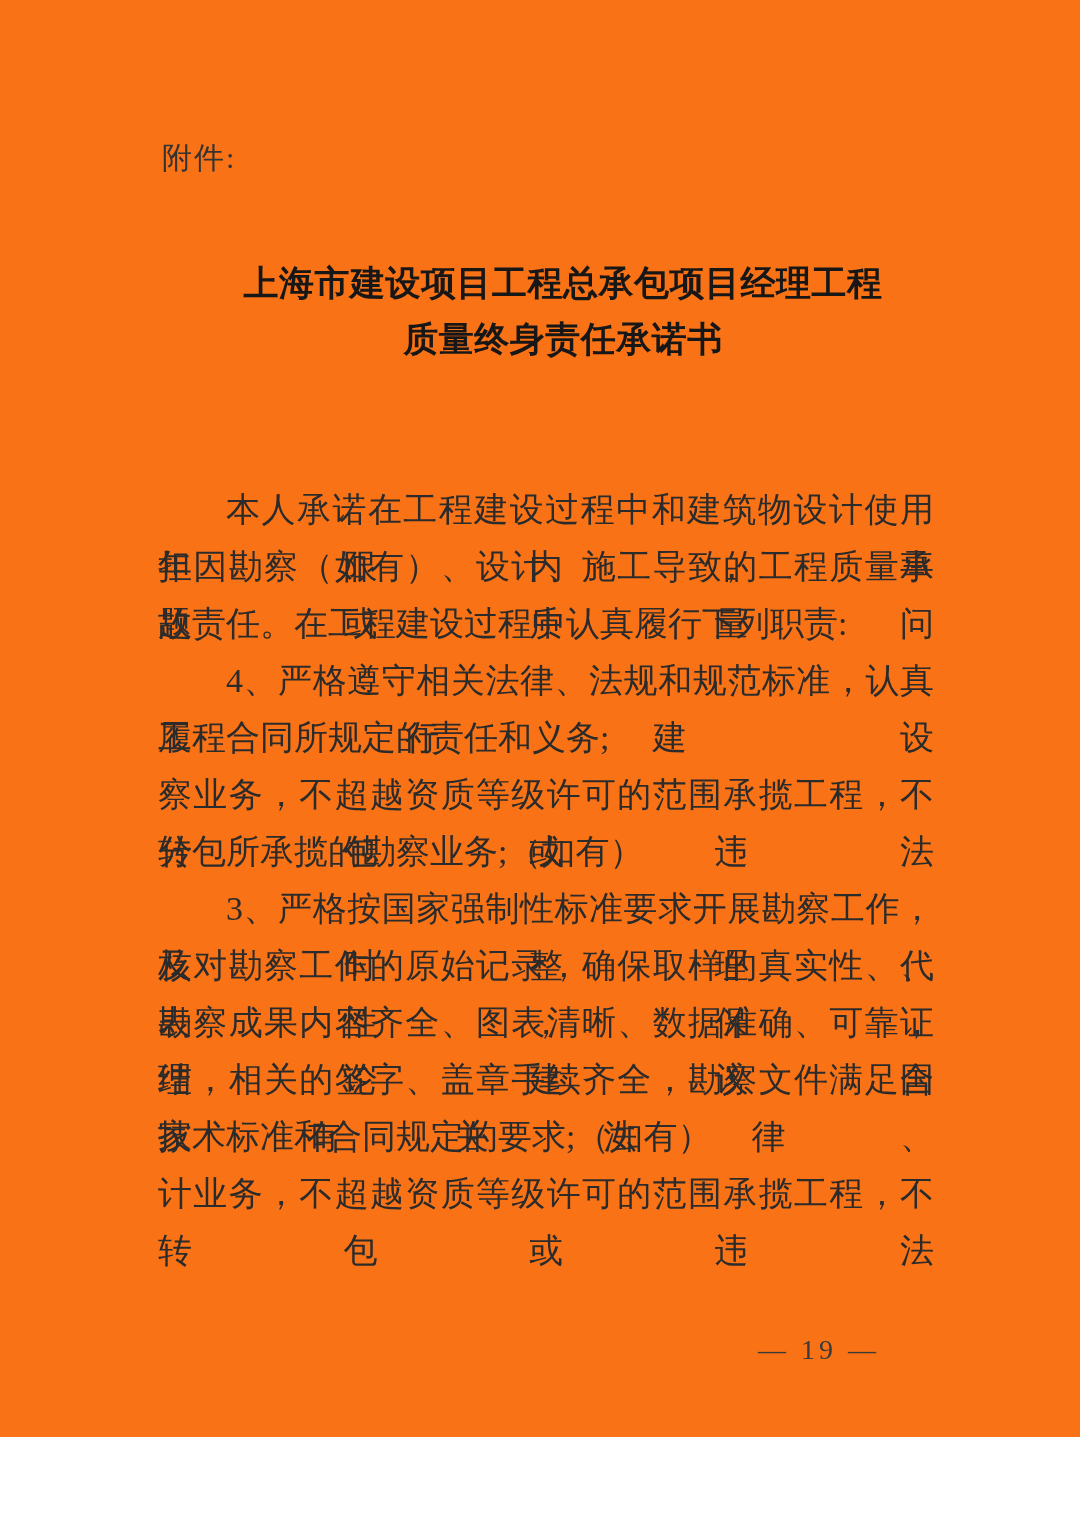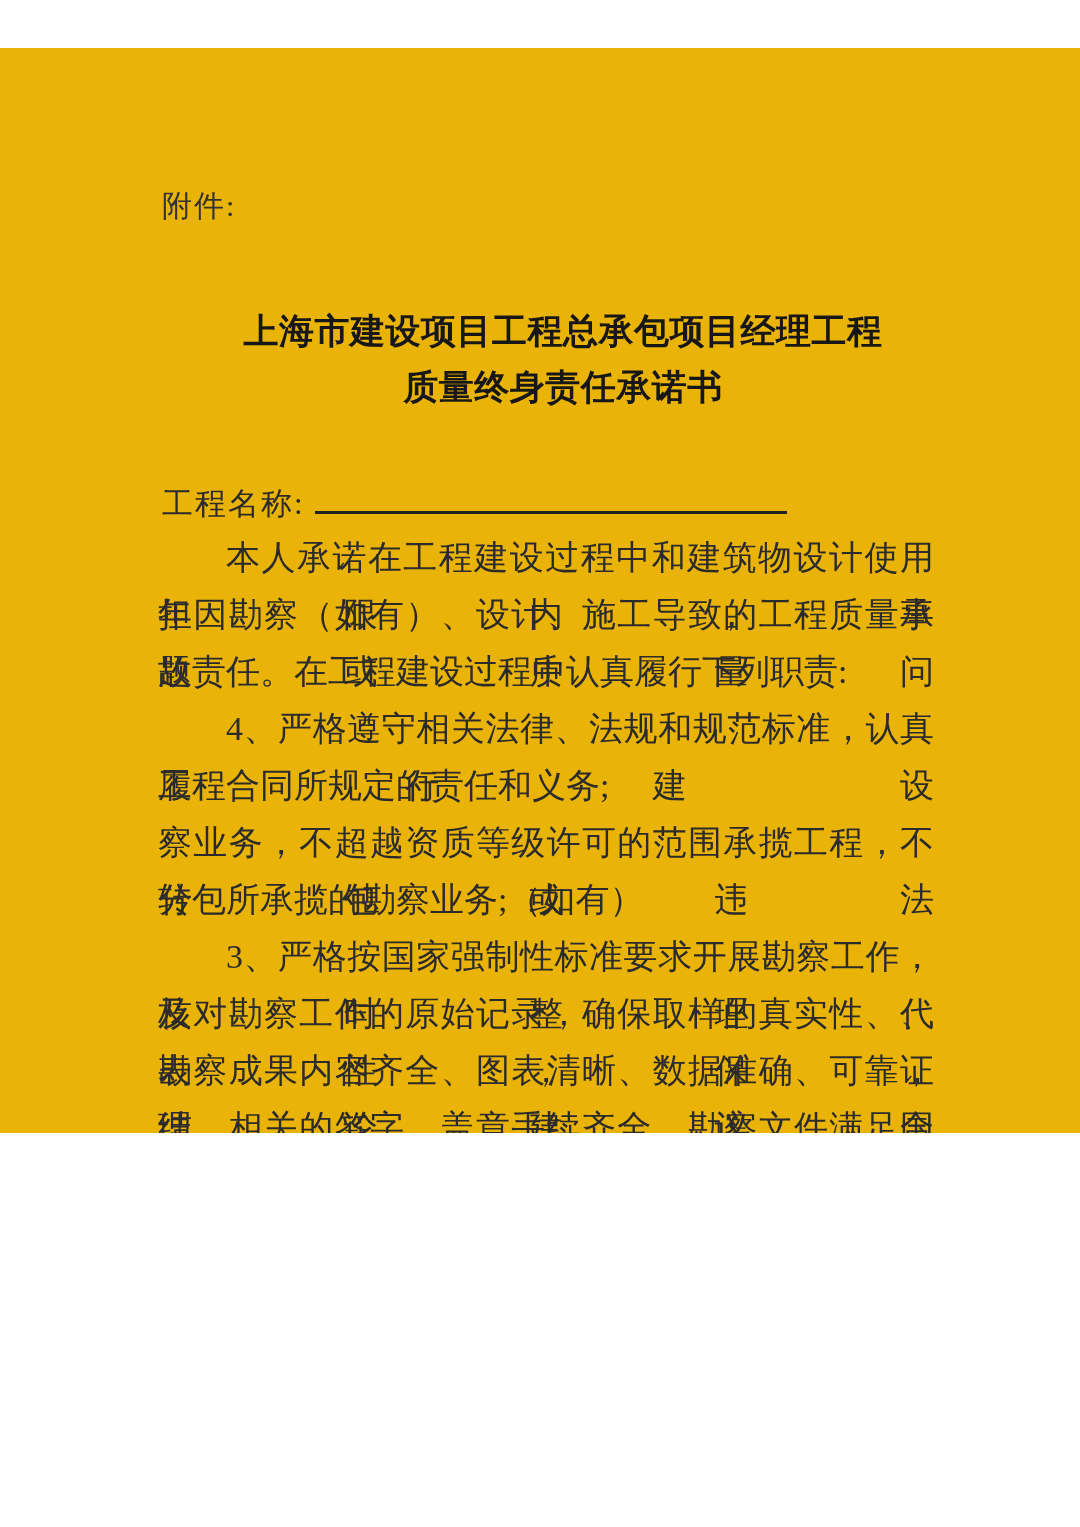--- a/index.html
+++ b/index.html
@@ -3,26 +3,25 @@
 <meta charset="utf-8">
 <style>
   html, body {
     margin: 0;
     padding: 0;
     background: #ffffff;
   }
   .page {
     position: relative;
     width: 1080px;
-    height: 1085px;
-    background: #eab308;
+    height: 1437px;
+    background: #f97316;
     overflow: hidden;
     font-family: "Liberation Serif", "DejaVu Serif", serif;
     color: #2b2b2b;
-    margin-top: 48px;
   }
   .attachment {
     position: absolute;
     top: 138px;
     left: 162px;
     font-size: 30px;
     color: #333333;
     letter-spacing: 2px;
   }
   .title-block {
@@ -95,23 +94,20 @@
 
 <div class="page">
 
   <div class="attachment">附件:</div>
 
   <div class="title-block">
     <div class="title-line">上海市建设项目工程总承包项目经理工程</div>
     <div class="title-line">质量终身责任承诺书</div>
   </div>
 
-  <div class="project-row">
-    <span class="project-label">工程名称:</span><span class="blank-line"></span>
-  </div>
 
   <div class="body-text">
       <div class="bline indent full">本人承诺在工程建设过程中和建筑物设计使用年限内，承</div>
       <div class="bline full">担因勘察（如有）、设计、施工导致的工程质量事故或质量问</div>
       <div class="bline">题责任。在工程建设过程中认真履行下列职责:</div>
       <div class="bline indent full">4、严格遵守相关法律、法规和规范标准，认真履行建设</div>
       <div class="bline">工程合同所规定的责任和义务;</div>
       <div class="bline full">察业务，不超越资质等级许可的范围承揽工程，不转包或违法</div>
       <div class="bline">分包所承揽的勘察业务;（如有）</div>
       <div class="bline indent full">3、严格按国家强制性标准要求开展勘察工作，及时整理、</div>

